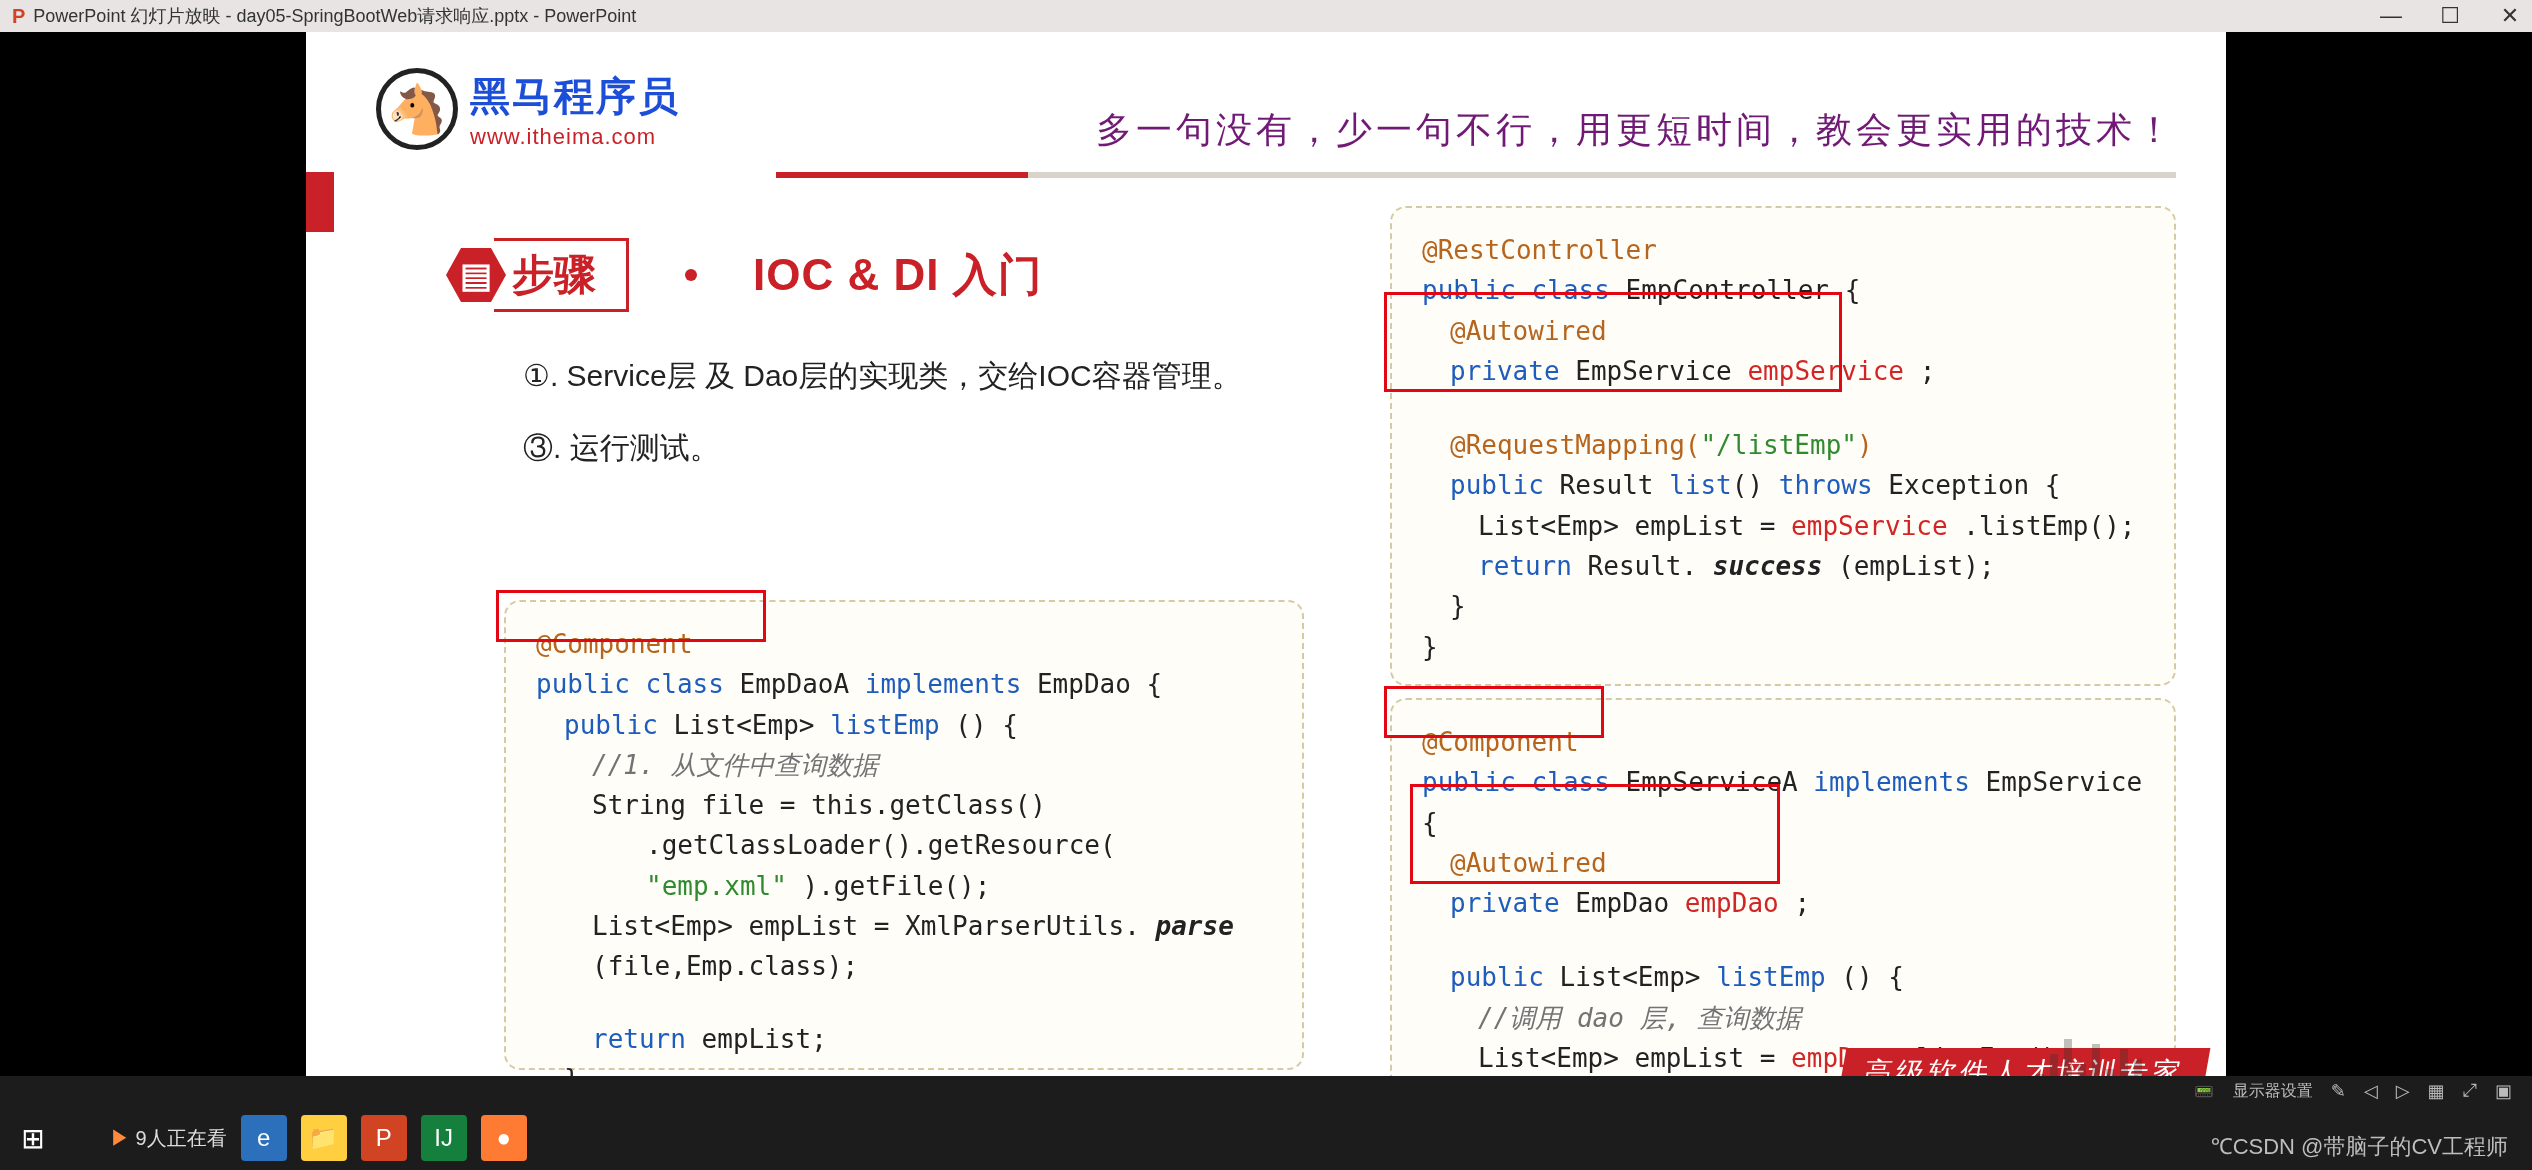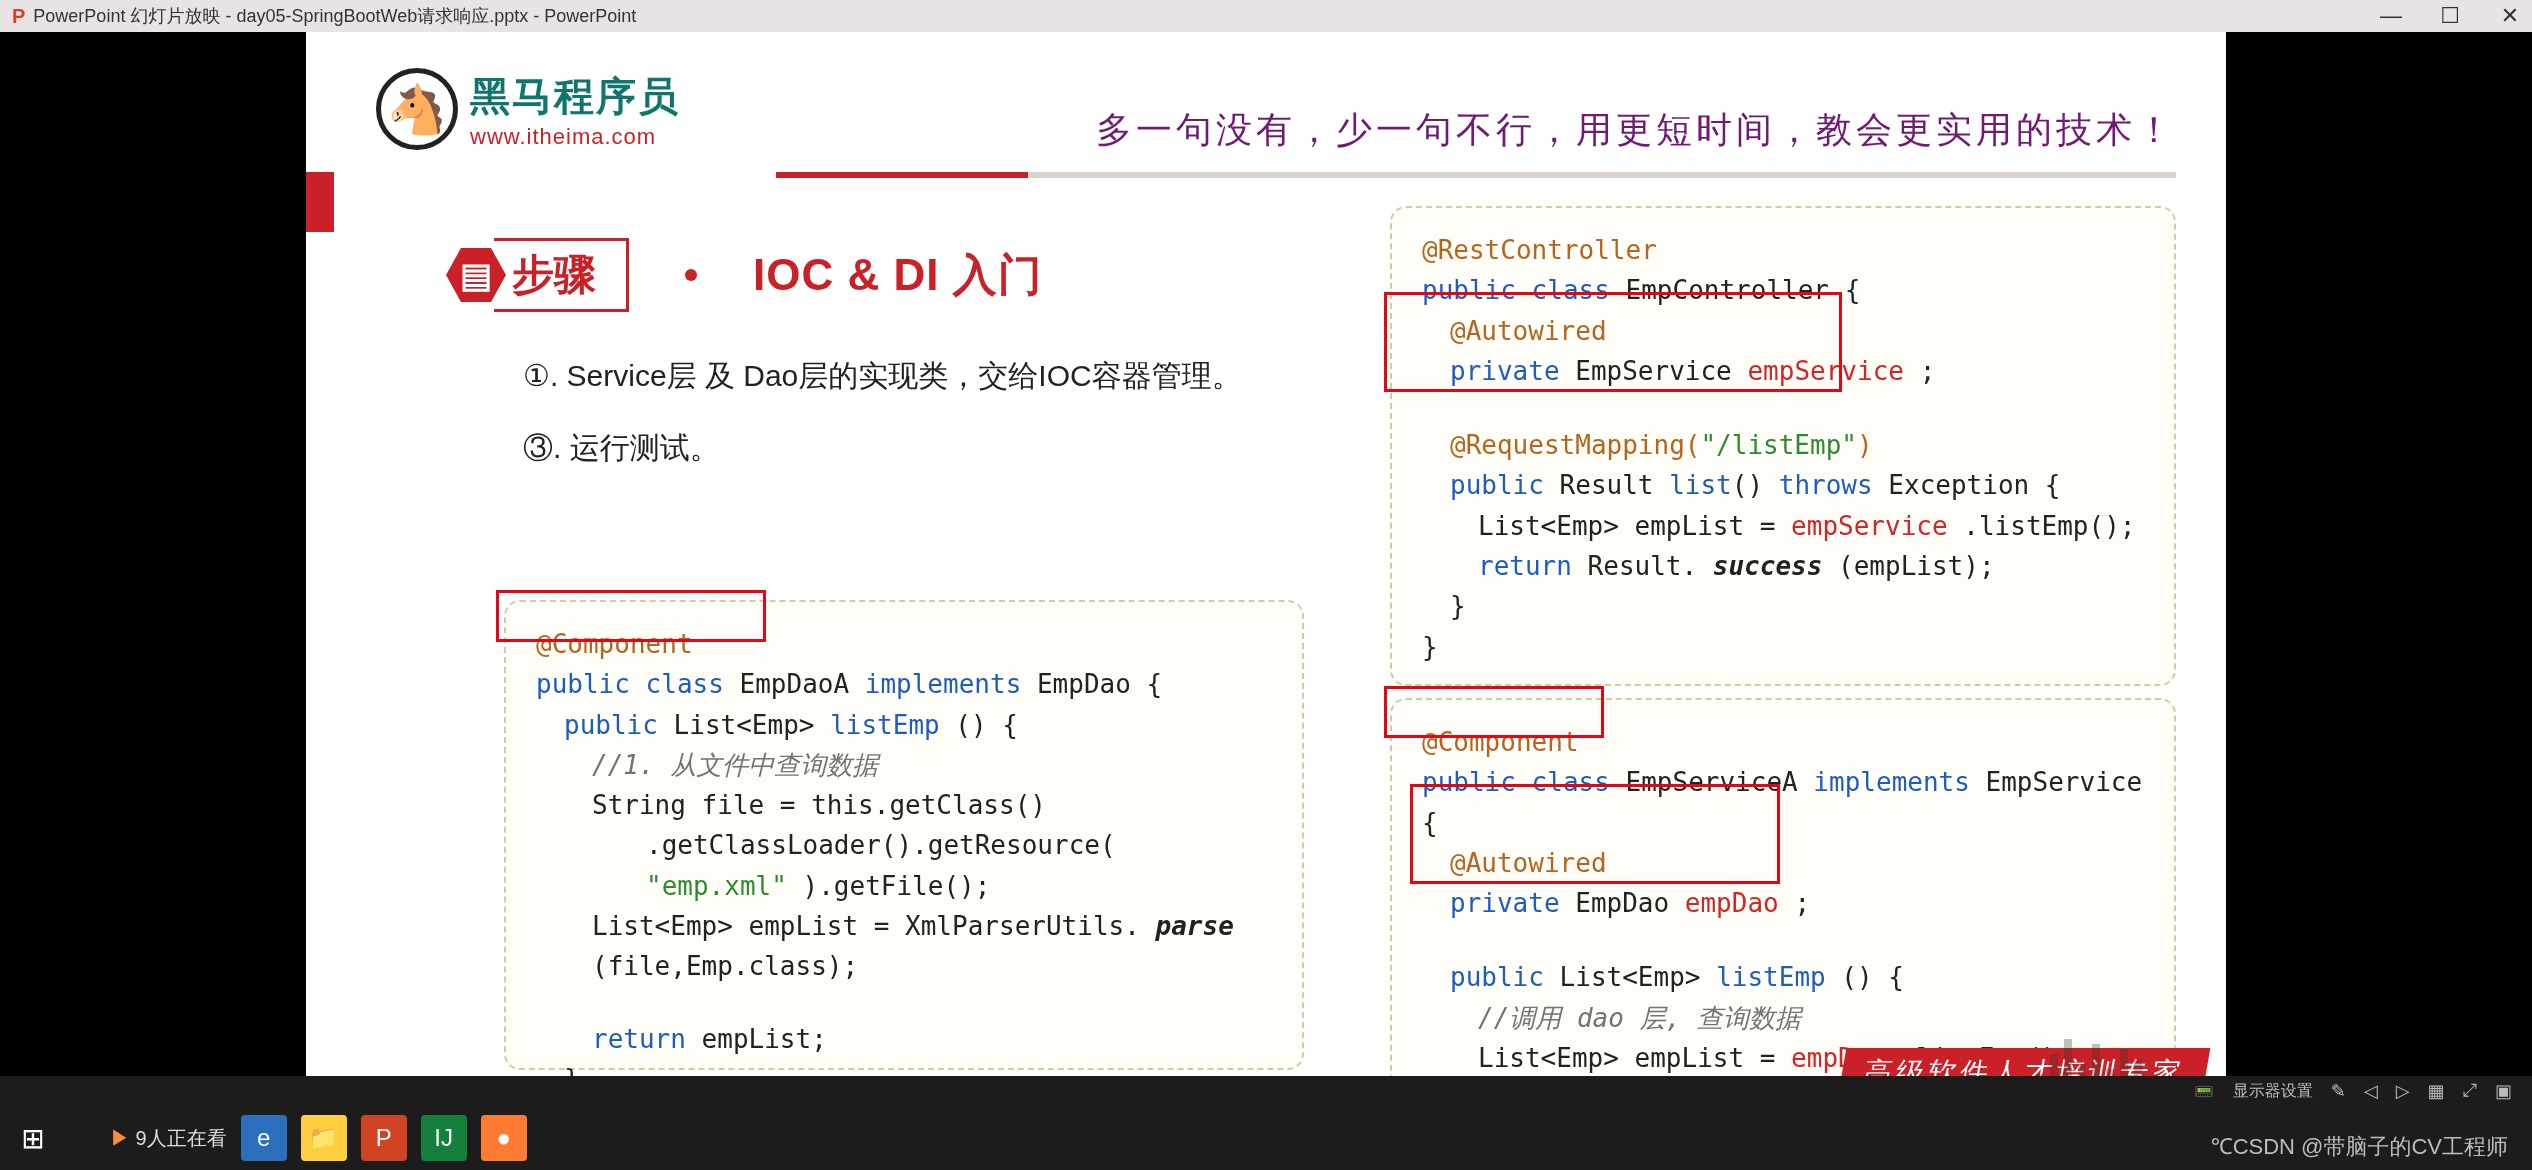--- a/index.html
+++ b/index.html
@@ -61,21 +61,21 @@
     align-items: center;
     gap: 12px;
   }
   .logo-circle {
     width: 82px; height: 82px;
     border: 5px solid #222;
     border-radius: 50%;
     display: flex; align-items: center; justify-content: center;
     font-size: 48px; font-weight: bold;
   }
-  .logo-text .zh { font-size: 40px; font-weight: 700; color: #0f766e; letter-spacing: 2px; }
+  .logo-text .zh { font-size: 40px; font-weight: 700; color: #1d4ed8; letter-spacing: 2px; }
   .logo-text .domain { color: #c92127; font-size: 22px; letter-spacing: 1px; }
   .tagline {
     position: absolute;
     top: 74px;
     right: 50px;
     font-size: 36px;
     color: #701a75;
     font-family: Liberation Sans, sans-serif;
     letter-spacing: 4px;
   }

